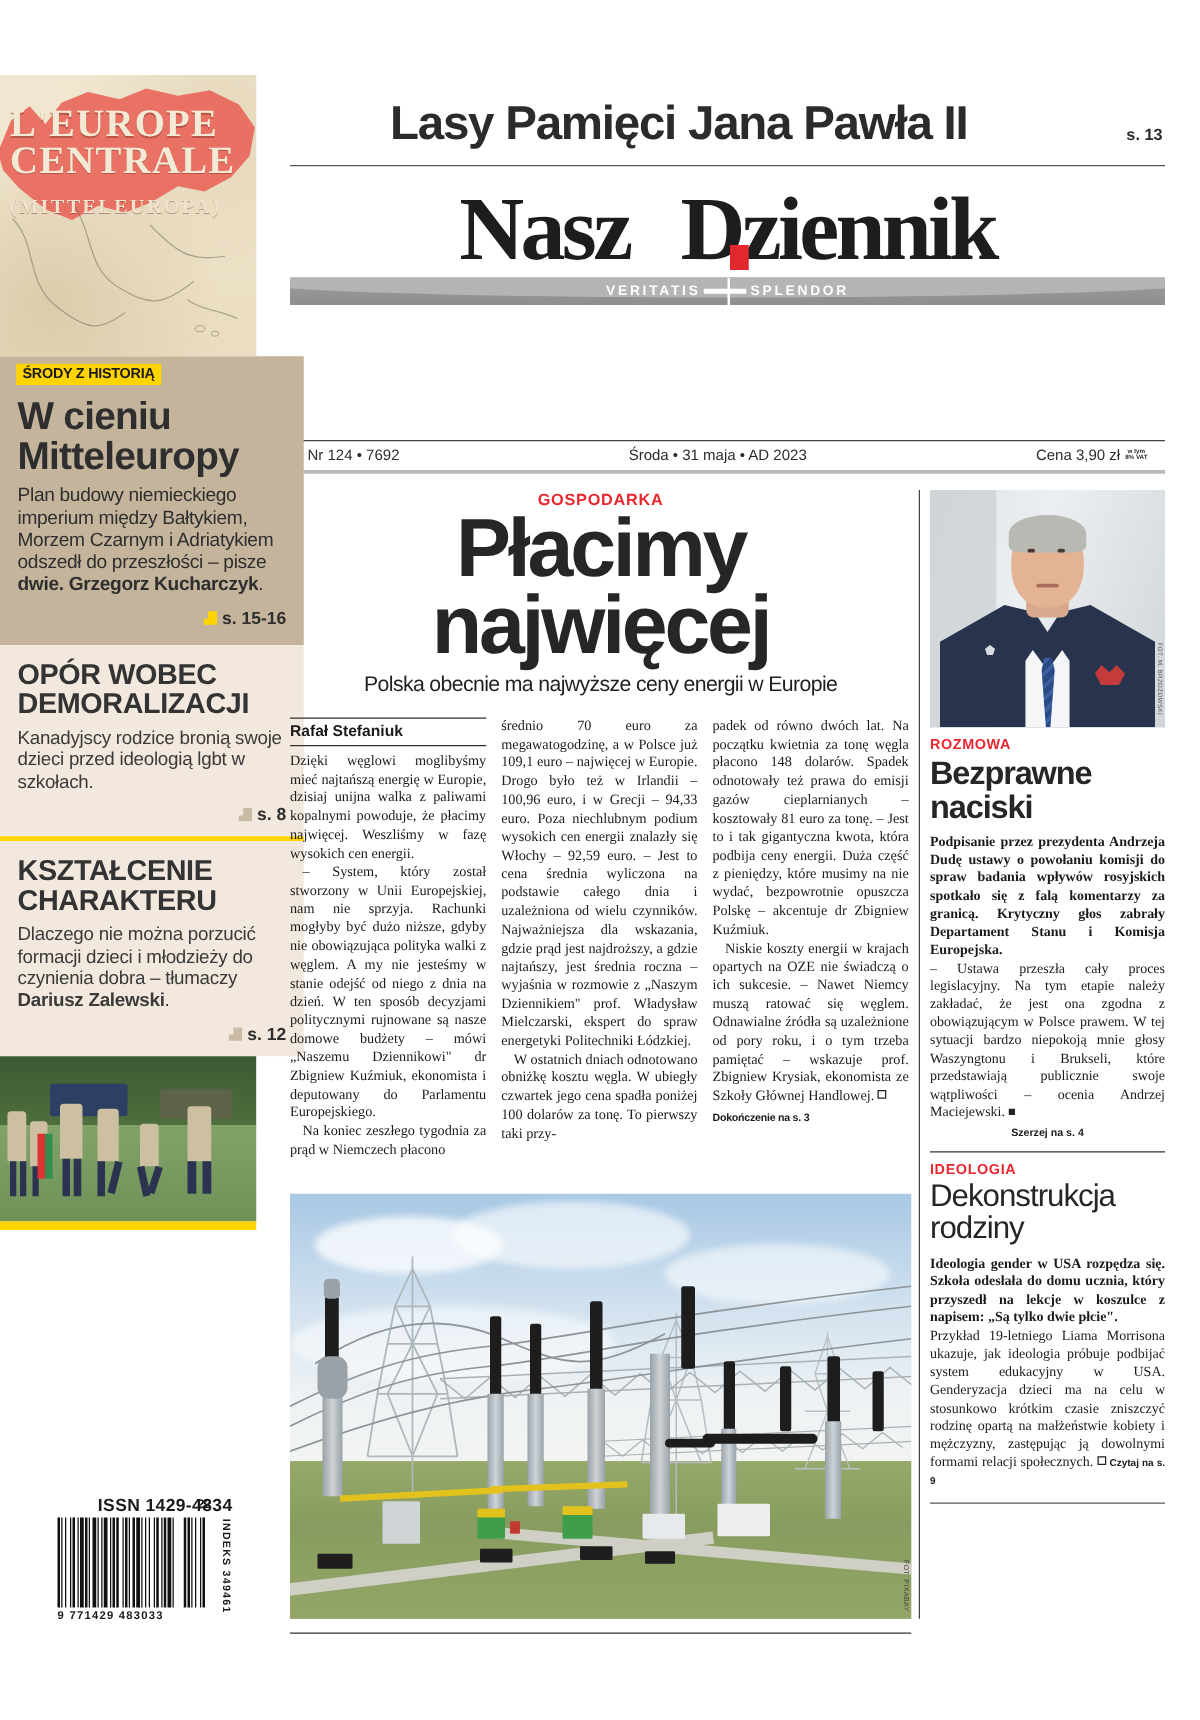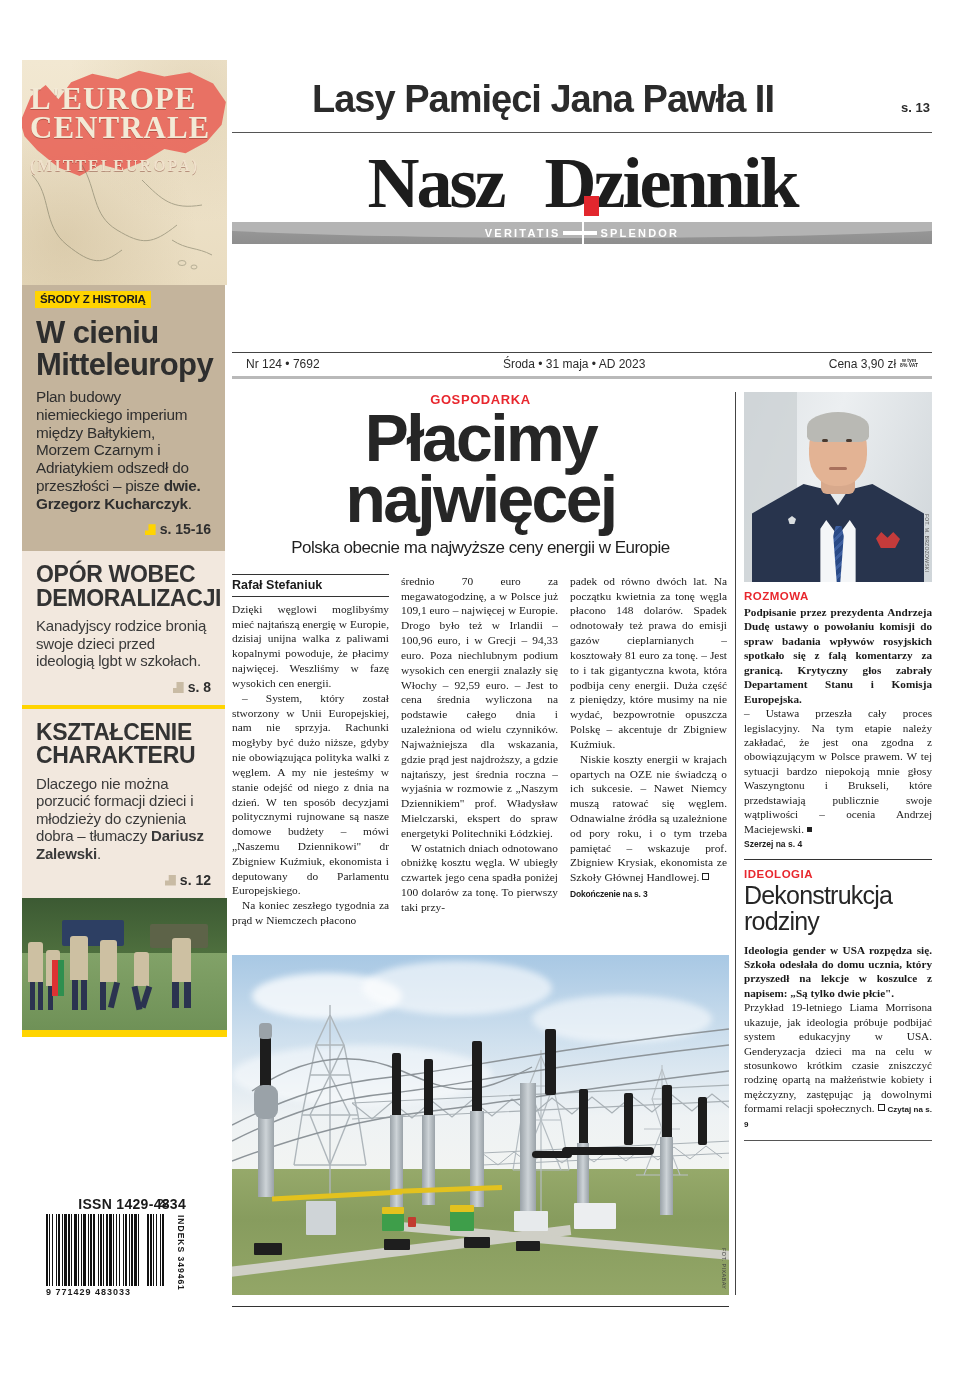--- a/index.html
+++ b/index.html
@@ -5,21 +5,21 @@
   html,body{margin:0;padding:0;background:#fff;}
   body{
     font-family:"Liberation Sans",sans-serif;
     width:960px;height:1376px;
     position:relative;overflow:hidden;
     color:#1a1a1a;
   }
   .page{position:absolute;inset:0;background:#ffffff;}
 
   
-  .sidebar{position:absolute;left:0;top:60px;width:203px;padding-left:22px;}
+  .sidebar{position:absolute;left:0;top:60px;width:243px;}
   .sb-map{
     position:relative;width:205px;height:225px;overflow:hidden;
     background:#efe4cb;
   }
   .map-paper{position:absolute;inset:0;
     background:
       radial-gradient(circle at 20% 80%, rgba(190,170,130,.35), transparent 55%),
       radial-gradient(circle at 85% 15%, rgba(200,180,140,.30), transparent 50%),
       linear-gradient(#f2e8d2,#e9dcc0);
   }
@@ -175,21 +175,21 @@
     writing-mode:vertical-rl;letter-spacing:.3px;}
 
   .rail-kicker{color:#e8272e;font-weight:700;font-size:11.5px;letter-spacing:.5px;margin:8px 0 3px 0;}
   .rail-h{font-weight:700;font-size:26px;line-height:1.03;letter-spacing:-.9px;
     color:#262626;margin:0 0 8px 0;}
   .rail-h.serifless{font-weight:400;font-size:25px;letter-spacing:-.8px;}
   .rail-body{font-family:"Liberation Serif",serif;font-size:11.2px;line-height:1.29;
     text-align:justify;color:#1a1a1a;}
   .rail-body p{margin:0;}
   .rail-body p.lead{font-weight:700;}
-  .rail-contin{font-size:8.5px;text-align:left;font-weight:700;margin-top:3px;
+  .rail-contin{font-size:8.5px;text-align:center;font-weight:700;margin-top:3px;
     font-family:"Liberation Sans",sans-serif;}
   .rail-rule{height:1px;background:#333;margin:10px 0 0 0;}
   .rail-rule.thin{background:#555;}
   .inline-contin{font-family:"Liberation Sans",sans-serif;font-size:8px;font-weight:700;}
   .sq{display:inline-block;width:5px;height:5px;border:1px solid #222;margin-left:3px;vertical-align:1px;}
   .sqf{display:inline-block;width:5px;height:5px;background:#222;margin-left:3px;vertical-align:1px;}
 </style>
 </head>
 <body>
 
@@ -534,20 +534,24 @@
       <div class="pt-hair"></div>
       <div class="pt-eye" style="left:78px;bottom:140px;"></div>
       <div class="pt-eye" style="left:102px;bottom:140px;"></div>
       <div class="pt-mouth"></div>
       <div class="pt-pocket"></div>
       <div class="pt-pin"></div>
       <div class="pt-credit">FOT. M. BRZOZOWSKI</div>
     </div>
 
     <div class="rail-kicker">ROZMOWA</div>
+    <h2 class="rail-h">
+      <span>Bezprawne</span><br>
+      <span>naciski</span>
+    </h2>
     <div class="rail-body">
       <p class="lead">Podpisanie przez prezydenta Andrzeja Dudę ustawy o powołaniu komisji do spraw badania wpływów rosyjskich spotkało się z falą komentarzy za granicą. Krytyczny głos zabrały Departament Stanu i Komisja Europejska.</p>
       <p><span>– Ustawa przeszła cały proces legislacyjny. Na tym etapie należy zakładać, że jest ona zgodna z obowiązującym w Polsce prawem. W tej sytuacji bardzo niepokoją mnie głosy Waszyngtonu i Brukseli, które przedstawiają publicznie swoje wątpliwości – ocenia Andrzej Maciejewski.</span><span class="sqf"></span></p>
     </div>
     <div class="rail-contin">Szerzej na s. 4</div>
 
     <div class="rail-rule"></div>
 
     <div class="rail-kicker">IDEOLOGIA</div>
     <h2 class="rail-h serifless">

